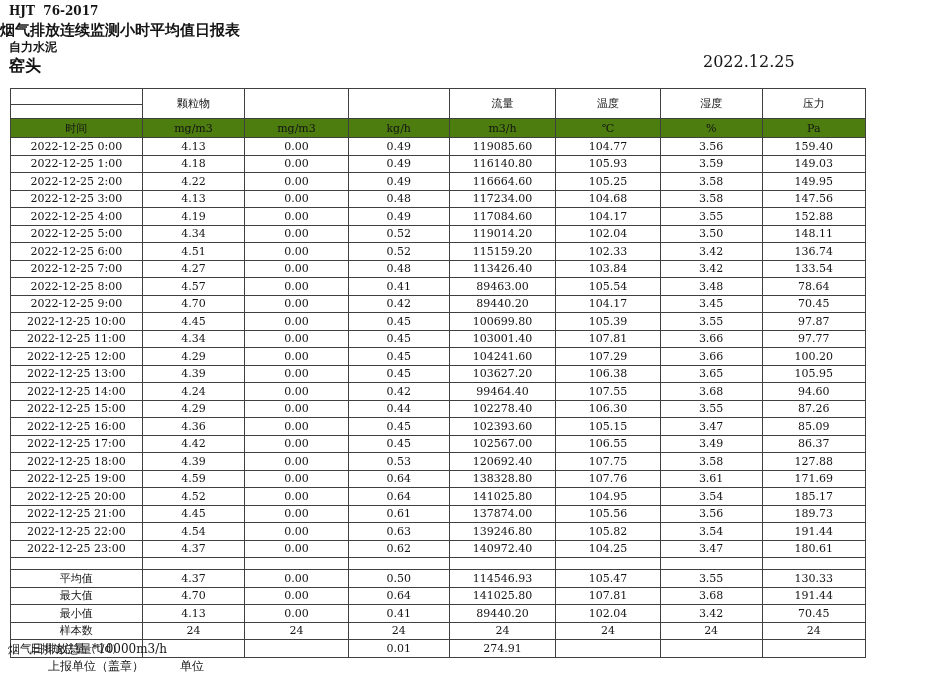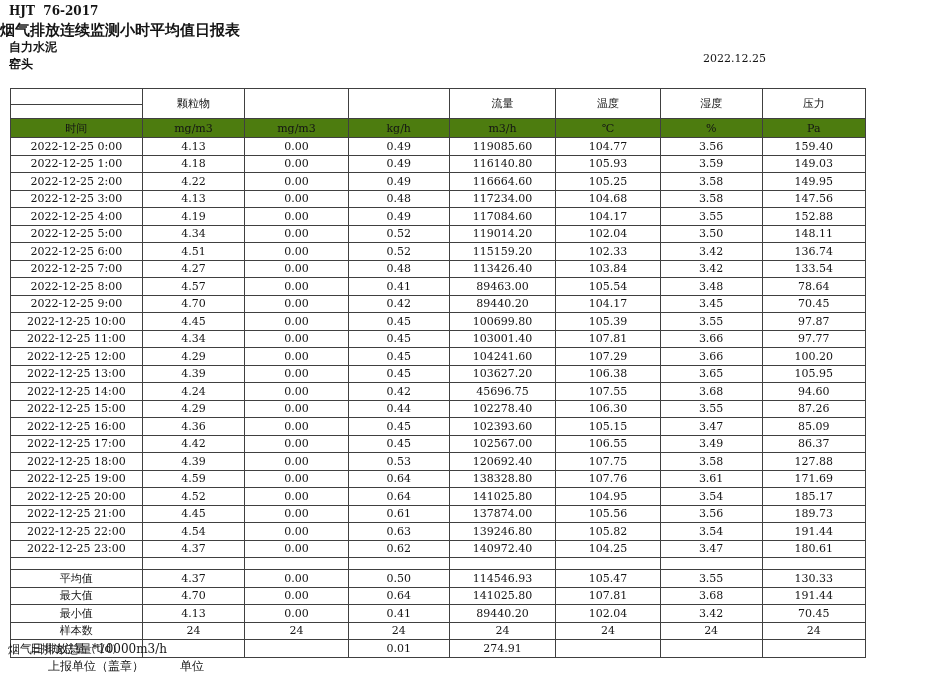--- a/index.html
+++ b/index.html
@@ -6,22 +6,22 @@
   body {
     width:942px; height:676px; overflow:hidden;
     font-family:"DejaVu Serif","Liberation Serif",serif;
     color:#141414;
   }
   .page { position:relative; width:866px; height:676px; background:#fff; }
 
   .doc-code  { position:absolute; left:9px;  top:4px;  font-size:12px; font-weight:bold; white-space:pre; }
   .title     { position:absolute; left:0;    top:21px; width:942px; text-align:left; font-size:15px; font-weight:bold; }
   .company   { position:absolute; left:9px;  top:39px; font-size:12px; font-weight:bold; }
-  .station   { position:absolute; left:9px;  top:56px; font-size:12px; font-weight:bold; }
-  .date      { position:absolute; left:703px; top:52px; font-size:11px; }
+  .station   { position:absolute; left:9px;  top:56px; font-size:16px; font-weight:bold; }
+  .date      { position:absolute; left:703px; top:52px; font-size:16px; }
 
   table.report {
     position:absolute; left:10px; top:88px;
     border-collapse:collapse; table-layout:fixed;
   }
   table.report td {
     border:1px solid #404040;
     font-size:11px; text-align:center; vertical-align:middle;
     padding:0; height:16.5px; overflow:hidden; white-space:nowrap;
   }
@@ -222,21 +222,21 @@
           <td>103627.20</td>
           <td>106.38</td>
           <td>3.65</td>
           <td>105.95</td>
         </tr>
         <tr>
           <td>2022-12-25 14:00</td>
           <td>4.24</td>
           <td>0.00</td>
           <td>0.42</td>
-          <td>45696.75</td>
+          <td>99464.40</td>
           <td>107.55</td>
           <td>3.68</td>
           <td>94.60</td>
         </tr>
         <tr>
           <td>2022-12-25 15:00</td>
           <td>4.29</td>
           <td>0.00</td>
           <td>0.44</td>
           <td>102278.40</td>

